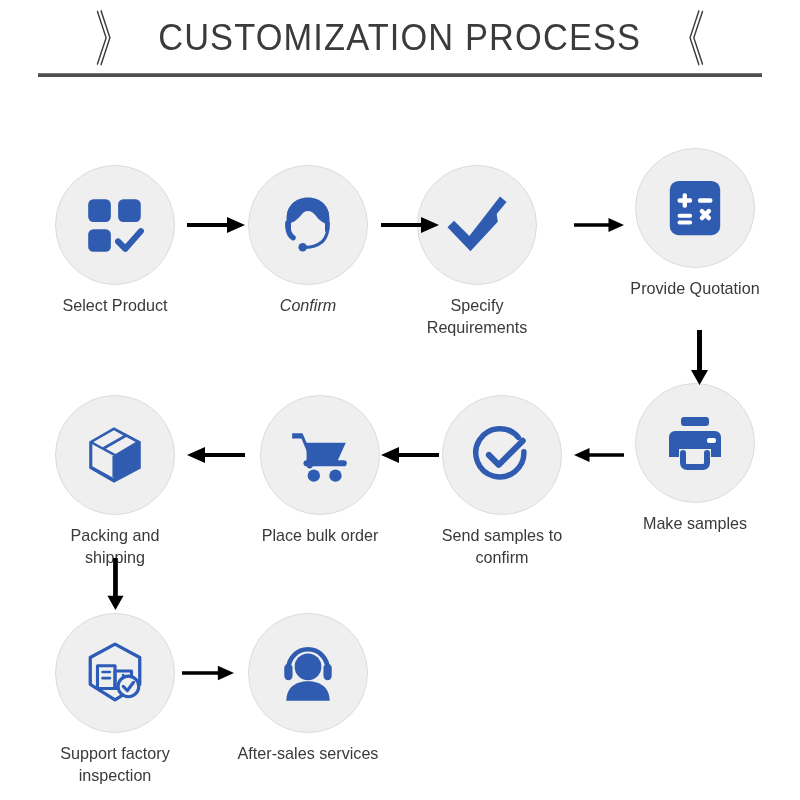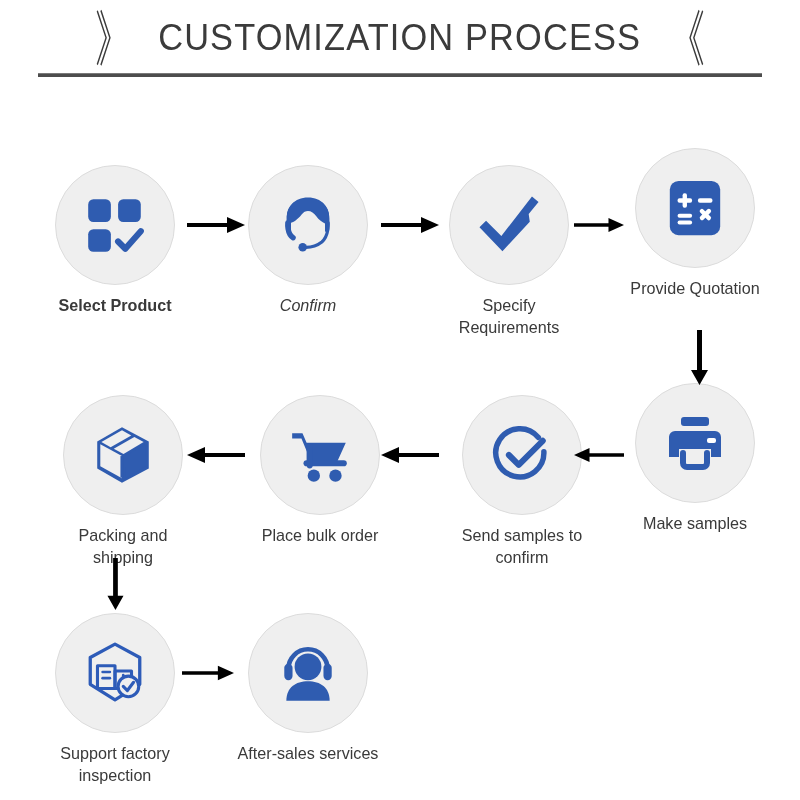--- a/index.html
+++ b/index.html
@@ -104,21 +104,21 @@
 
 <div id="header">
   <div id="title-row">
     <span class="chev">》</span>
     <span id="page-title">CUSTOMIZATION PROCESS</span>
     <span class="chev">《</span>
   </div>
   <div id="title-rule"></div>
 </div>
 
-<div class="step" style="left:35px; top:165px;font-weight:bold;">
+<div class="step" style="left:35px; top:165px;">
   <div class="circle">
     <span>
       <svg width="66" height="66" viewBox="0 0 64 64">
         <rect x="6" y="7" width="22" height="22" rx="5" fill="#2f5cb0"></rect>
         <rect x="35" y="7" width="22" height="22" rx="5" fill="#2f5cb0"></rect>
         <rect x="6" y="36" width="22" height="22" rx="5" fill="#2f5cb0"></rect>
         <path d="M35 48 L42 55 L57 38" fill="none" stroke="#2f5cb0" stroke-width="6" stroke-linecap="round" stroke-linejoin="round"></path>
       </svg>
     </span>
   </div>
@@ -135,21 +135,21 @@
                  C52 32 44 30 40 24 C36 18 30 17 26 22 C22 27 18 30 12 31 Z" fill="#2f5cb0"></path>
         <path d="M13 30 C13 30 12 40 18 44" fill="none" stroke="#2f5cb0" stroke-width="5" stroke-linecap="round"></path>
         <path d="M51 30 C51 30 52 42 45 48 C40 52 34 53 30 53" fill="none" stroke="#2f5cb0" stroke-width="3" stroke-linecap="round"></path>
         <circle cx="27" cy="53" r="4" fill="#2f5cb0"></circle>
       </svg>
     </span>
   </div>
   <div class="step-label">Confirm</div>
 </div>
 
-<div class="step" style="left:429px; top:165px;">
+<div class="step" style="left:397px; top:165px;">
   <div class="circle">
     <span>
       <svg width="70" height="70" viewBox="0 0 64 64">
         <path d="M5 34 L11 28 L25 42 L53 6 L59 11 L50 22 L51 29 L26 56 Z" fill="#2f5cb0"></path>
       </svg>
     </span>
   </div>
   <div class="step-label">Specify Requirements</div>
 </div>
 
@@ -178,21 +178,21 @@
         <rect x="18" y="6" width="28" height="9" rx="3" fill="#2f5cb0"></rect>
         <path d="M12 20 h40 a6 6 0 0 1 6 6 v20 h-10 v-8 H16 v8 H6 V26 a6 6 0 0 1 6 -6 Z" fill="#2f5cb0"></path>
         <rect x="44" y="27" width="9" height="5" rx="2" fill="#ffffff"></rect>
         <path d="M20 42 v10 a4 4 0 0 0 4 4 h16 a4 4 0 0 0 4 -4 V42" fill="none" stroke="#2f5cb0" stroke-width="6" stroke-linecap="round" stroke-linejoin="round"></path>
       </svg>
     </span>
   </div>
   <div class="step-label">Make samples</div>
 </div>
 
-<div class="step" style="left:442px; top:395px;">
+<div class="step" style="left:422px; top:395px;">
   <div class="circle">
     <span>
       <svg width="70" height="70" viewBox="0 0 64 64">
         <path d="M47 16 A22 22 0 1 0 52 29" fill="none" stroke="#2f5cb0" stroke-width="5" stroke-linecap="round"></path>
         <path d="M20 32 L29 41 L51 19" fill="none" stroke="#2f5cb0" stroke-width="5.5" stroke-linecap="round" stroke-linejoin="round"></path>
       </svg>
     </span>
   </div>
   <div class="step-label">Send samples to confirm</div>
 </div>
@@ -205,21 +205,21 @@
         <path d="M19 40 h36" fill="none" stroke="#2f5cb0" stroke-width="6" stroke-linecap="round"></path>
         <path d="M22 24 L22 42" fill="none" stroke="#2f5cb0" stroke-width="6" stroke-linecap="round"></path>
         <circle cx="26" cy="52" r="6" fill="#2f5cb0"></circle>
         <circle cx="47" cy="52" r="6" fill="#2f5cb0"></circle>
       </svg>
     </span>
   </div>
   <div class="step-label">Place bulk order</div>
 </div>
 
-<div class="step" style="left:43px; top:395px;">
+<div class="step" style="left:35px; top:395px;">
   <div class="circle">
     <span>
       <svg width="66" height="66" viewBox="0 0 64 64">
         <path d="M7 19 L31 5 L57 19 L57 45 L31 59 L7 45 Z" fill="#2f5cb0"></path>
         <path d="M10 21.5 L31 33 L31 54.5 L10 43 Z" fill="#efefef"></path>
         <path d="M34 33 L54 21.5 L54 43 L34 54.5 Z" fill="#2f5cb0"></path>
         <path d="M11 19.5 L31 8 L40 13 L20 24.5 Z" fill="#efefef"></path>
         <path d="M23 26 L43 14.5 L52 19.5 L32.5 31 Z" fill="#efefef"></path>
         <path d="M31 33 L31 54" fill="none" stroke="#2f5cb0" stroke-width="3"></path>
       </svg>

